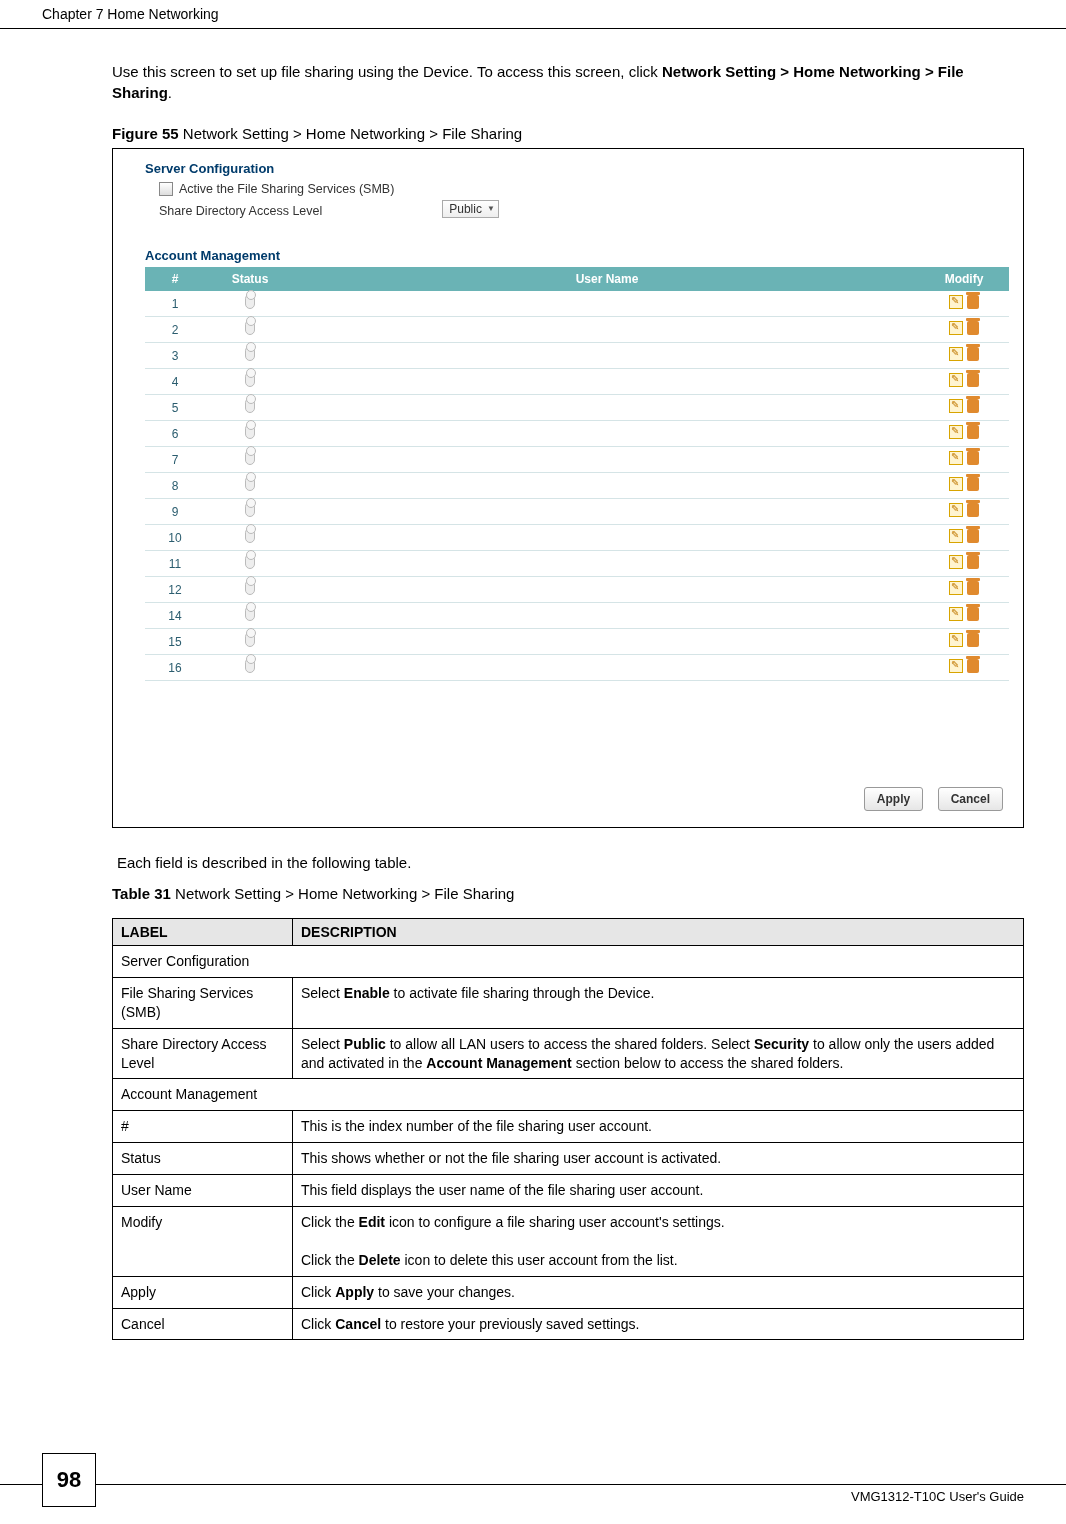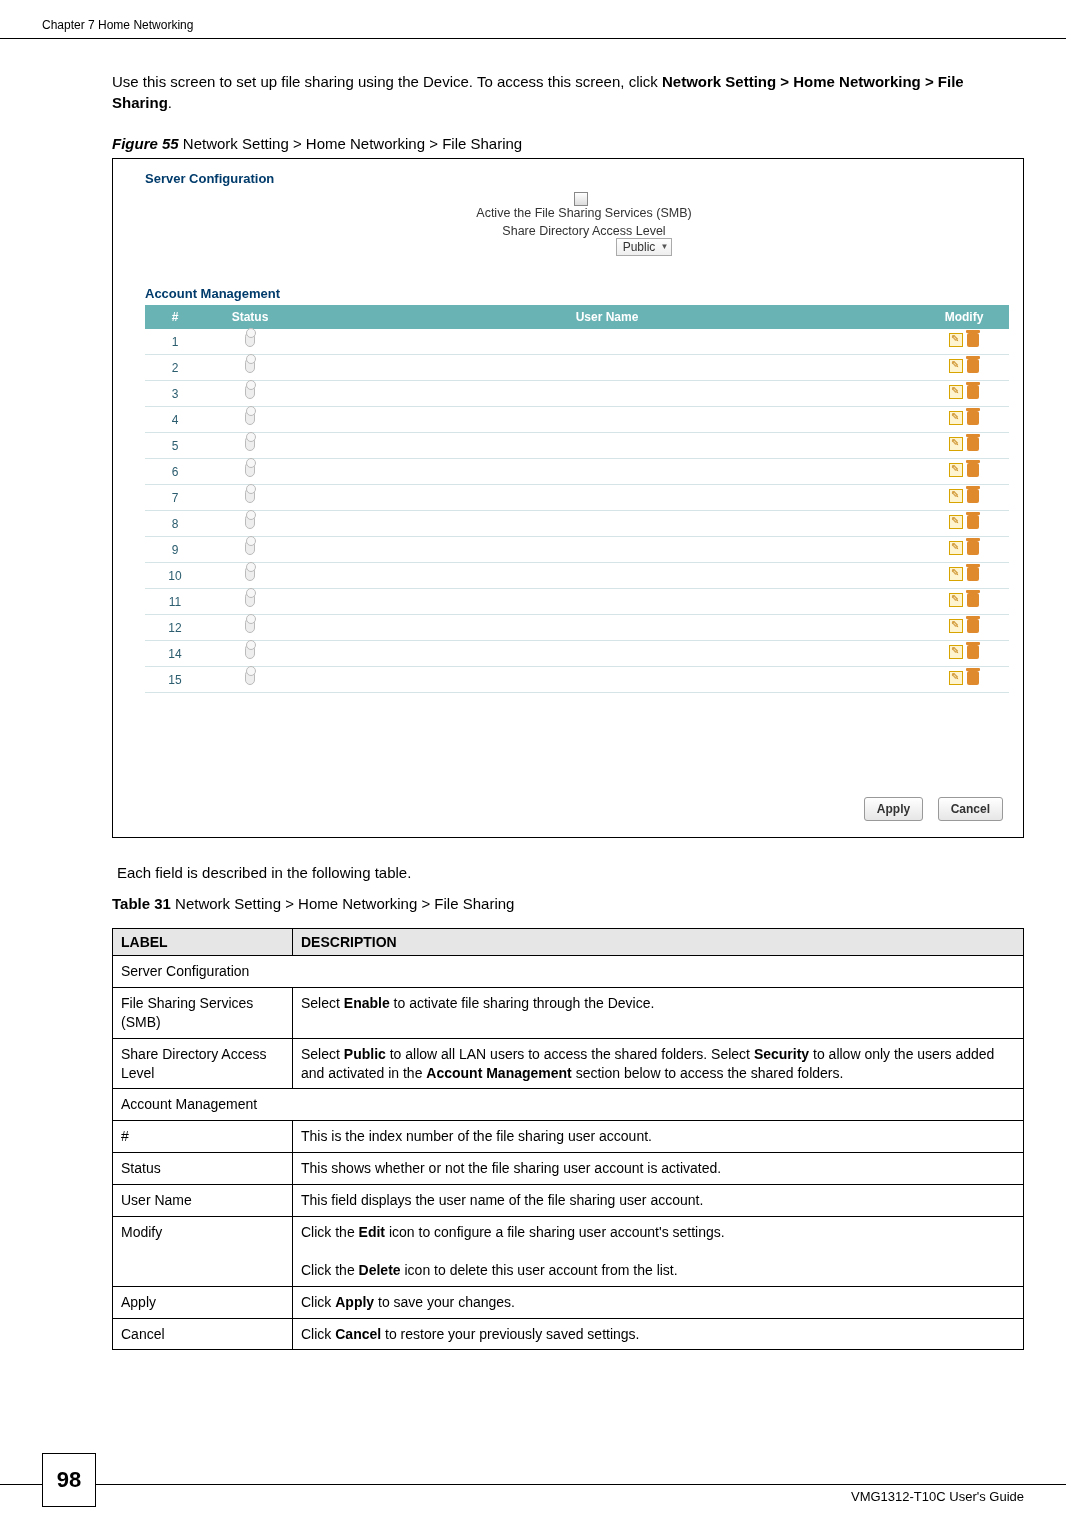--- a/index.html
+++ b/index.html
@@ -6,37 +6,37 @@
   body {
     width: 1066px;
     height: 1524px;
     font-family: Verdana, Arial, sans-serif;
     color: #000;
     background: #fff;
     position: relative;
   }
   .header-bar {
     border-bottom: 1.5px solid #000;
-    padding: 18px 42px 6px 42px;
-    font-size: 12px;
+    padding: 6px 42px 6px 42px;
+    font-size: 14px;
   }
   .content {
     padding: 32px 42px 0 112px;
   }
   .intro { font-size: 15px; line-height: 1.4; margin-bottom: 22px; }
   .figcap { font-size: 15px; margin-bottom: 6px; }
-  .figcap .fb { font-weight: bold; font-style: italic; }
+  .figcap .fb { font-weight: bold; }
   .figbox {
     border: 1px solid #000;
     padding: 12px 14px 16px 32px;
     position: relative;
     height: 680px;
   }
   .srvconf-title { color: #003b6b; font-weight: bold; font-size: 13px; margin-bottom: 6px; }
-  .srvrow { margin: 4px 0 4px 14px; font-size: 12.5px; color: #333; display: flex; align-items: center; flex-direction: column; }
+  .srvrow { margin: 4px 0 4px 14px; font-size: 12.5px; color: #333; display: flex; align-items: flex-end; }
   .srvrow .cb {
     display: inline-block; width: 14px; height: 14px; border: 1px solid #888;
     background: linear-gradient(#fff,#ddd); margin-right: 6px;
   }
   .srvrow .sel {
     margin-left: 120px;
     border: 1px solid #aaa;
     background: linear-gradient(#fff,#eee);
     padding: 1px 16px 1px 6px;
     font-size: 12px;
@@ -226,20 +226,26 @@
             <td class="col-stat"><span class="bulb"></span></td>
             <td></td>
             <td class="col-mod"><span class="modicons"><span class="ico-edit"></span><span class="ico-del"></span></span></td>
           </tr>
           <tr>
             <td class="col-num">15</td>
             <td class="col-stat"><span class="bulb"></span></td>
             <td></td>
             <td class="col-mod"><span class="modicons"><span class="ico-edit"></span><span class="ico-del"></span></span></td>
           </tr>
+          <tr>
+            <td class="col-num">16</td>
+            <td class="col-stat"><span class="bulb"></span></td>
+            <td></td>
+            <td class="col-mod"><span class="modicons"><span class="ico-edit"></span><span class="ico-del"></span></span></td>
+          </tr>
         </tbody>
     </table>
 
     <div class="btnrow">
       <span class="btn">Apply</span>
       <span class="btn">Cancel</span>
     </div>
   </div>
 
   <p class="aftertext">Each field is described in the following table.</p>

